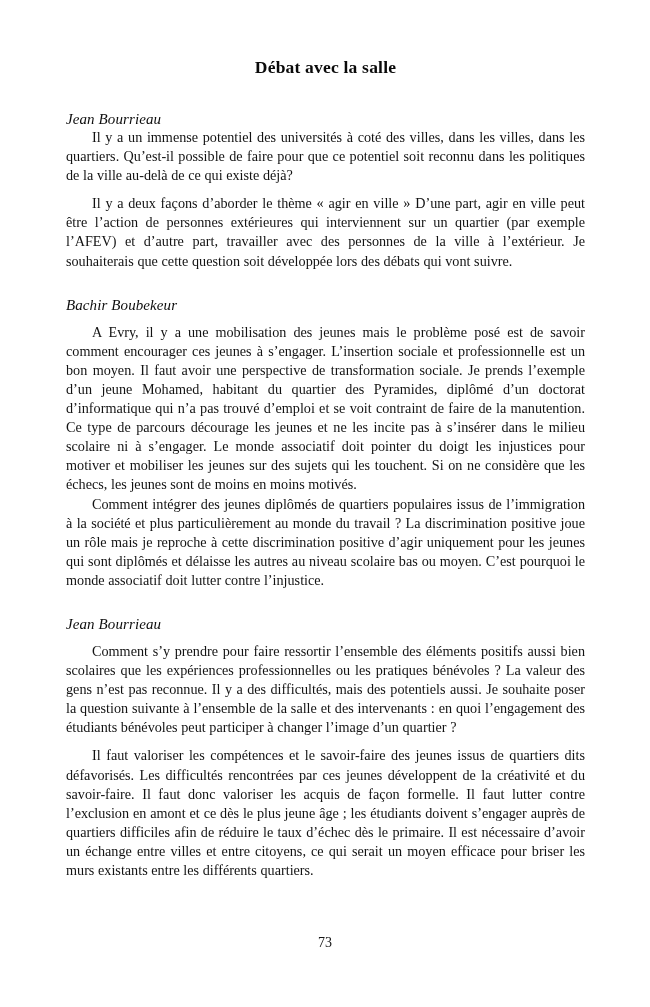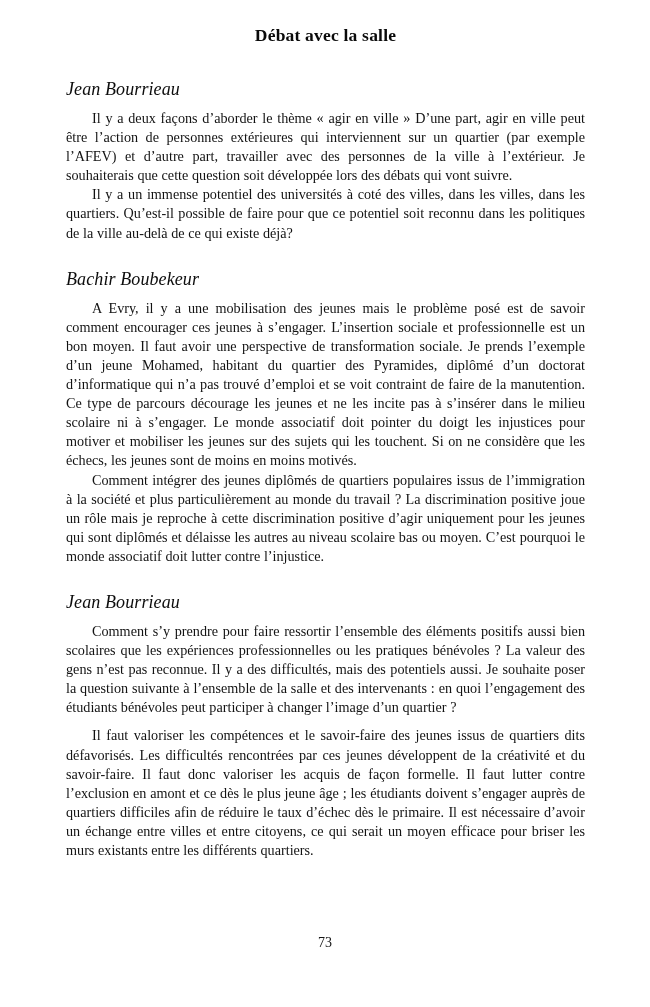--- a/index.html
+++ b/index.html
@@ -24,26 +24,26 @@
     left: 66px;
     top: 0;
     width: 519px;
   }
   .page-title {
     text-align: center;
     font-weight: bold;
     font-size: 17.5px;
     letter-spacing: 0.2px;
     margin: 0;
-    padding-top: 25px;
+    padding-top: 57px;
     color: #0a0a0a;
   }
   .speaker {
     font-style: italic;
-    font-size: 18px;
+    font-size: 15px;
     margin: 0;
     color: #0d0d0d;
     letter-spacing: 0.1px;
   }
   .speaker-first {
     margin-top: 33px;
   }
   .speaker-next {
     margin-top: 26px;
   }
@@ -76,22 +76,22 @@
 </head>
 <body>
 
 <div class="page">
   <div class="content">
 
     <h1 class="page-title">Débat avec la salle</h1>
 
     <div class="speaker-block">
       <p class="speaker speaker-first">Jean Bourrieau</p>
+      <p class="para">Il y a un immense potentiel des universités à coté des villes, dans les villes, dans les quartiers. Qu’est-il possible de faire pour que ce potentiel soit reconnu dans les politiques de la ville au-delà de ce qui existe déjà?</p>
       <p class="para para-lead">Il y a deux façons d’aborder le thème « agir en ville » D’une part, agir en ville peut être l’action de personnes extérieures qui interviennent sur un quartier (par exemple l’AFEV) et d’autre part, travailler avec des personnes de la ville à l’extérieur. Je souhaiterais que cette question soit développée lors des débats qui vont suivre.</p>
-      <p class="para">Il y a un immense potentiel des universités à coté des villes, dans les villes, dans les quartiers. Qu’est-il possible de faire pour que ce potentiel soit reconnu dans les politiques de la ville au-delà de ce qui existe déjà?</p>
     </div>
 
     <div class="speaker-block">
       <p class="speaker speaker-next">Bachir Boubekeur</p>
       <p class="para para-lead">A Evry, il y a une mobilisation des jeunes mais le problème posé est de savoir comment encourager ces jeunes à s’engager. L’insertion sociale et professionnelle est un bon moyen. Il faut avoir une perspective de transformation sociale. Je prends l’exemple d’un jeune Mohamed, habitant du quartier des Pyramides, diplômé d’un doctorat d’informatique qui n’a pas trouvé d’emploi et se voit contraint de faire de la manutention. Ce type de parcours décourage les jeunes et ne les incite pas à s’insérer dans le milieu scolaire ni à s’engager. Le monde associatif doit pointer du doigt les injustices pour motiver et mobiliser les jeunes sur des sujets qui les touchent. Si on ne considère que les échecs, les jeunes sont de moins en moins motivés.</p>
       <p class="para">Comment intégrer des jeunes diplômés de quartiers populaires issus de l’immigration à la société et plus particulièrement au monde du travail ? La discrimination positive joue un rôle mais je reproche à cette discrimination positive d’agir uniquement pour les jeunes qui sont diplômés et délaisse les autres au niveau scolaire bas ou moyen. C’est pourquoi le monde associatif doit lutter contre l’injustice.</p>
     </div>
 
     <div class="speaker-block">
       <p class="speaker speaker-next">Jean Bourrieau</p>

